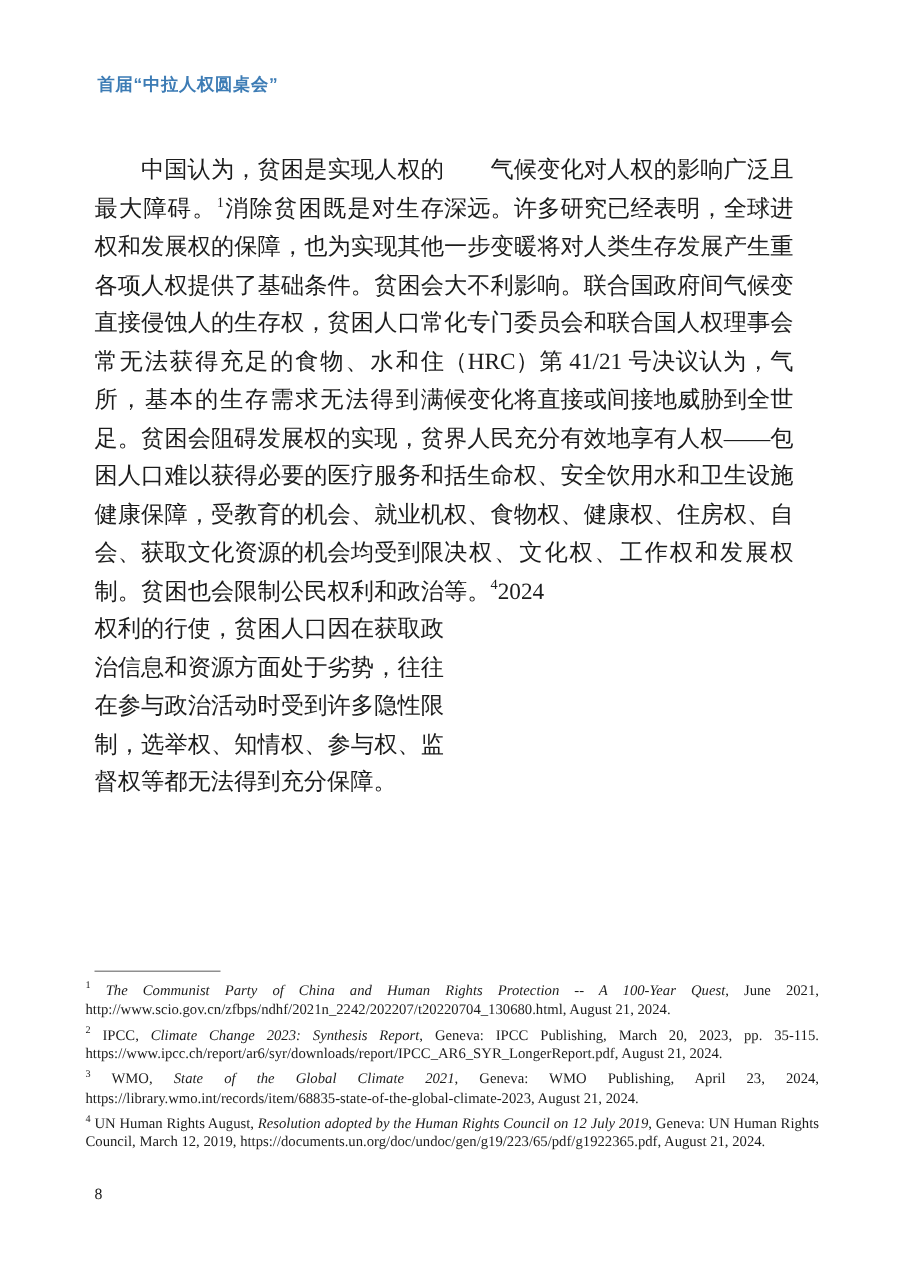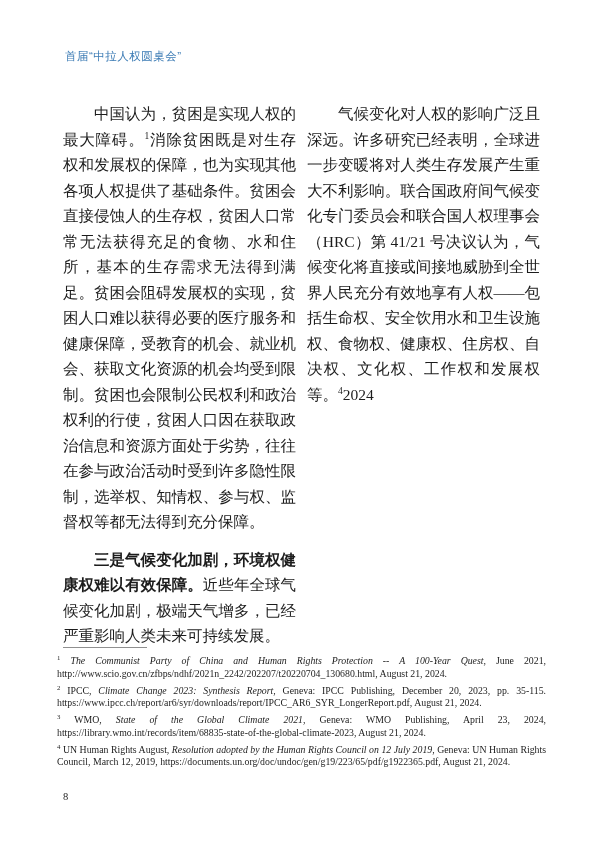--- a/index.html
+++ b/index.html
@@ -8,25 +8,25 @@
     width:600px;height:848px;
     margin:0 auto;
     background:#ffffff;
     overflow:hidden;
     font-family:"Liberation Serif","DejaVu Serif",serif;
     color:#1c1c1c;
   }
   .header{
     position:absolute;left:65px;top:49px;
     font-family:"Liberation Sans","DejaVu Sans",sans-serif;
-    font-weight:normal;font-size:11.5px;letter-spacing:0.5px;
+    font-weight:bold;font-size:11.5px;letter-spacing:0.5px;
   }
   .columns{
     position:absolute;left:63px;top:101px;width:477px;
-    display:flex;gap:11px;
+    display:flex;
   }
   .col{
     width:233px;
     font-size:15.5px;line-height:25.5px;
     text-align:justify;
     text-justify:inter-character;
   }
   .para{margin:0;}
   .para.indent{text-indent:2em;}
   .para + .para{margin-top:12px;}
@@ -55,30 +55,29 @@
 </style>
 </head>
 <body>
 
 <div class="page">
   <div class="header" style="color: rgb(61, 124, 181);">首届“中拉人权圆桌会”</div>
 
   <div class="columns">
     <div class="col">
         <p class="para indent"><span>中国认为，贫困是实现人权的最大障碍。</span><sup>1</sup><span>消除贫困既是对生存权和发展权的保障，也为实现其他各项人权提供了基础条件。贫困会直接侵蚀人的生存权，贫困人口常常无法获得充足的食物、水和住所，基本的生存需求无法得到满足。贫困会阻碍发展权的实现，贫困人口难以获得必要的医疗服务和健康保障，受教育的机会、就业机会、获取文化资源的机会均受到限制。贫困也会限制公民权利和政治权利的行使，贫困人口因在获取政治信息和资源方面处于劣势，往往在参与政治活动时受到许多隐性限制，选举权、知情权、参与权、监督权等都无法得到充分保障。</span></p>
-        <p class="para indent"><span class="bold-lead">三是气候变化加剧，环境权健康权难以有效保障。</span><span>近些年全球气候变化加剧，极端天气增多，已经严重影响人类未来可持续发展。</span></p>
       </div>
     <div class="col">
         <p class="para indent"><span>气候变化对人权的影响广泛且深远。许多研究已经表明，全球进一步变暖将对人类生存发展产生重大不利影响。联合国政府间气候变化专门委员会和联合国人权理事会（HRC）第 41/21 号决议认为，气候变化将直接或间接地威胁到全世界人民充分有效地享有人权——包括生命权、安全饮用水和卫生设施权、食物权、健康权、住房权、自决权、文化权、工作权和发展权等。</span><sup>4</sup><span>2024</span></p>
       </div>
   </div>
 
   <div class="fn-sep"></div>
 
   <div class="footnotes">
       <div class="footnote"><sup>1</sup> <span class="italic">The Communist Party of China and Human Rights Protection -- A 100-Year Quest</span><span>, June 2021, http://www.scio.gov.cn/zfbps/ndhf/2021n_2242/202207/t20220704_130680.html, August 21, 2024.</span></div>
-      <div class="footnote"><sup>2</sup> <span>IPCC, </span><span class="italic">Climate Change 2023: Synthesis Report</span><span>, Geneva: IPCC Publishing, December 20, 2023, pp. 35-115. https://www.ipcc.ch/report/ar6/syr/downloads/report/IPCC_AR6_SYR_LongerReport.pdf, August 21, 2024.</span></div>
+      <div class="footnote"><sup>2</sup> <span>IPCC, </span><span class="italic">Climate Change 2023: Synthesis Report</span><span>, Geneva: IPCC Publishing, March 20, 2023, pp. 35-115. https://www.ipcc.ch/report/ar6/syr/downloads/report/IPCC_AR6_SYR_LongerReport.pdf, August 21, 2024.</span></div>
       <div class="footnote"><sup>3</sup> <span>WMO, </span><span class="italic">State of the Global Climate 2021</span><span>, Geneva: WMO Publishing, April 23, 2024, https://library.wmo.int/records/item/68835-state-of-the-global-climate-2023, August 21, 2024.</span></div>
       <div class="footnote"><sup>4</sup> <span>UN Human Rights August, </span><span class="italic">Resolution adopted by the Human Rights Council on 12 July 2019</span><span>, Geneva: UN Human Rights Council, March 12, 2019, https://documents.un.org/doc/undoc/gen/g19/223/65/pdf/g1922365.pdf, August 21, 2024.</span></div>
     </div>
 
   <div class="page-number">8</div>
 </div>
 
 </body></html>

